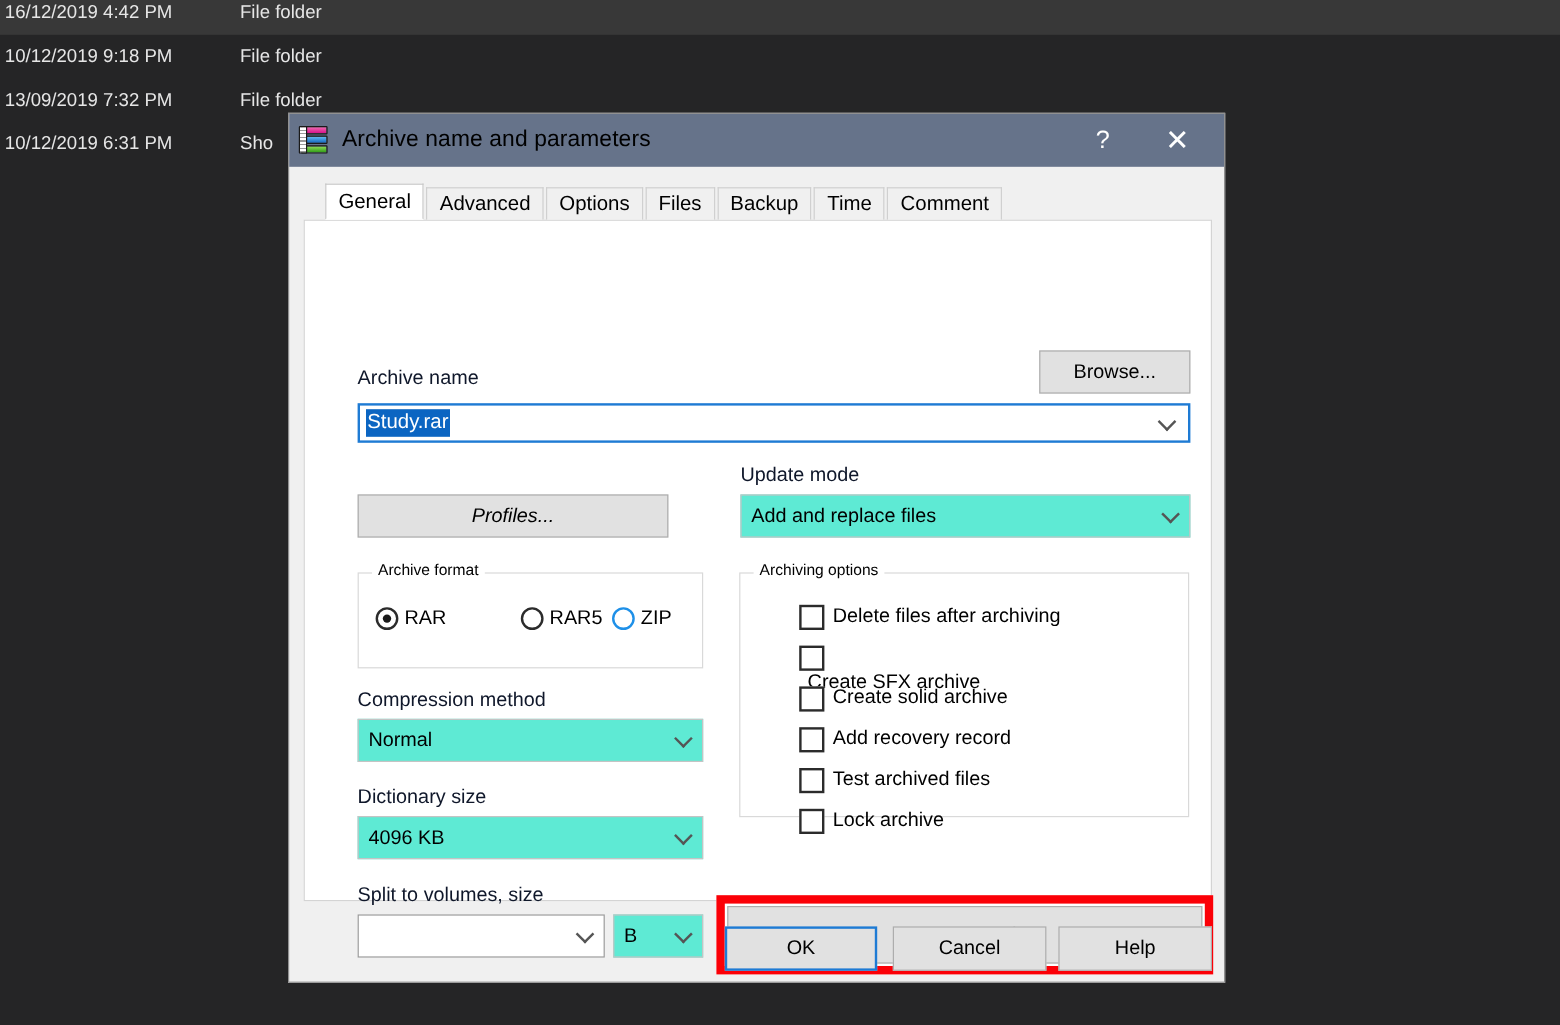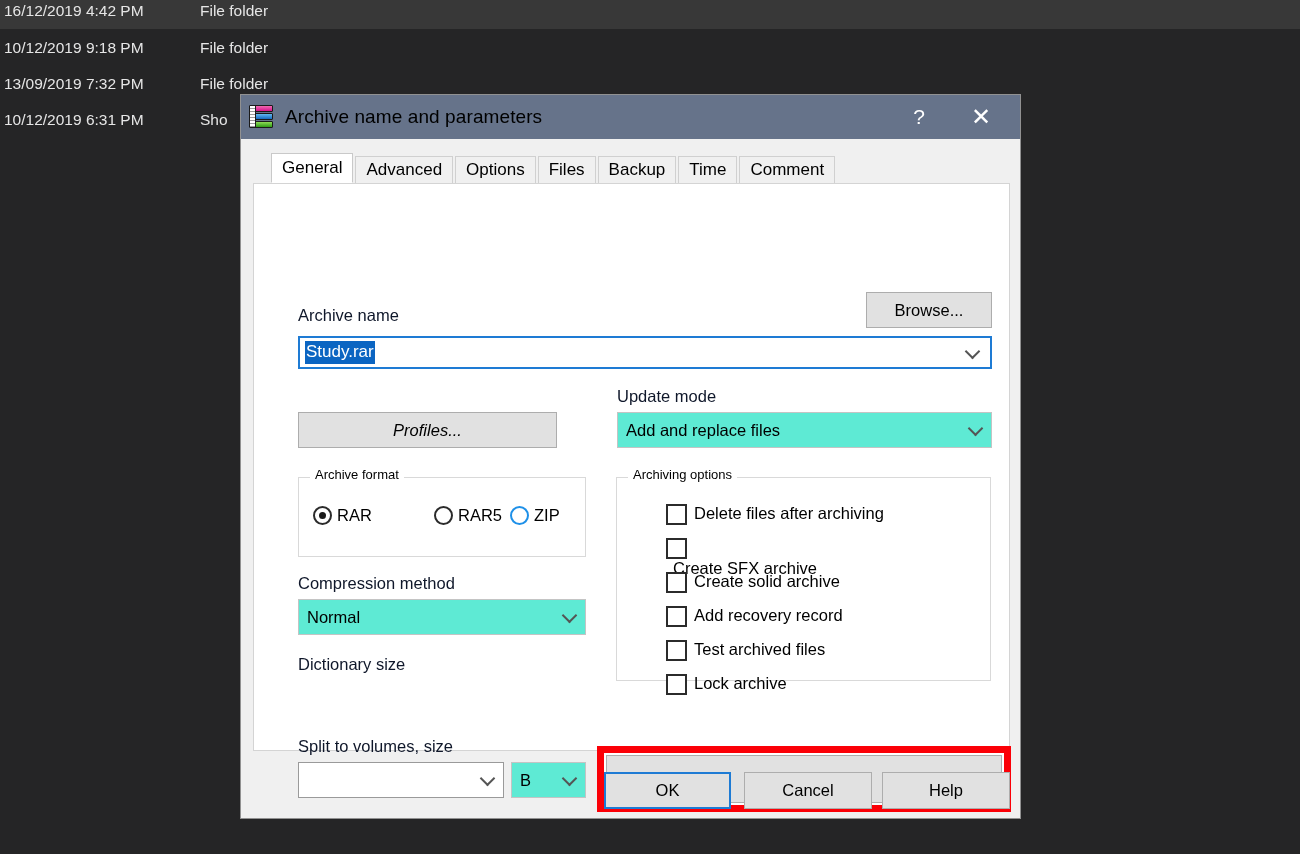--- a/index.html
+++ b/index.html
@@ -258,20 +258,24 @@
       </div>
     </div>
 
     <div class="lbl" style="left:44px; top:390px;">Compression method</div>
     <div class="combo" style="left:44px; top:415px; width:288px; height:36px;">
       <span>Normal</span>
       <span class="chev"></span>
     </div>
 
     <div class="lbl" style="left:44px; top:471px;">Dictionary size</div>
+    <div class="combo" style="left:44px; top:496px; width:288px; height:36px;">
+      <span>4096 KB</span>
+      <span class="chev"></span>
+    </div>
 
     <div class="lbl" style="left:44px; top:553px;">Split to volumes, size</div>
     <div class="combo white" style="left:44px; top:578px; width:206px; height:36px;">
       <span></span>
       <span class="chev"></span>
     </div>
     <div class="combo" style="left:257px; top:578px; width:75px; height:36px;">
       <span>B</span>
       <span class="chev"></span>
     </div>

